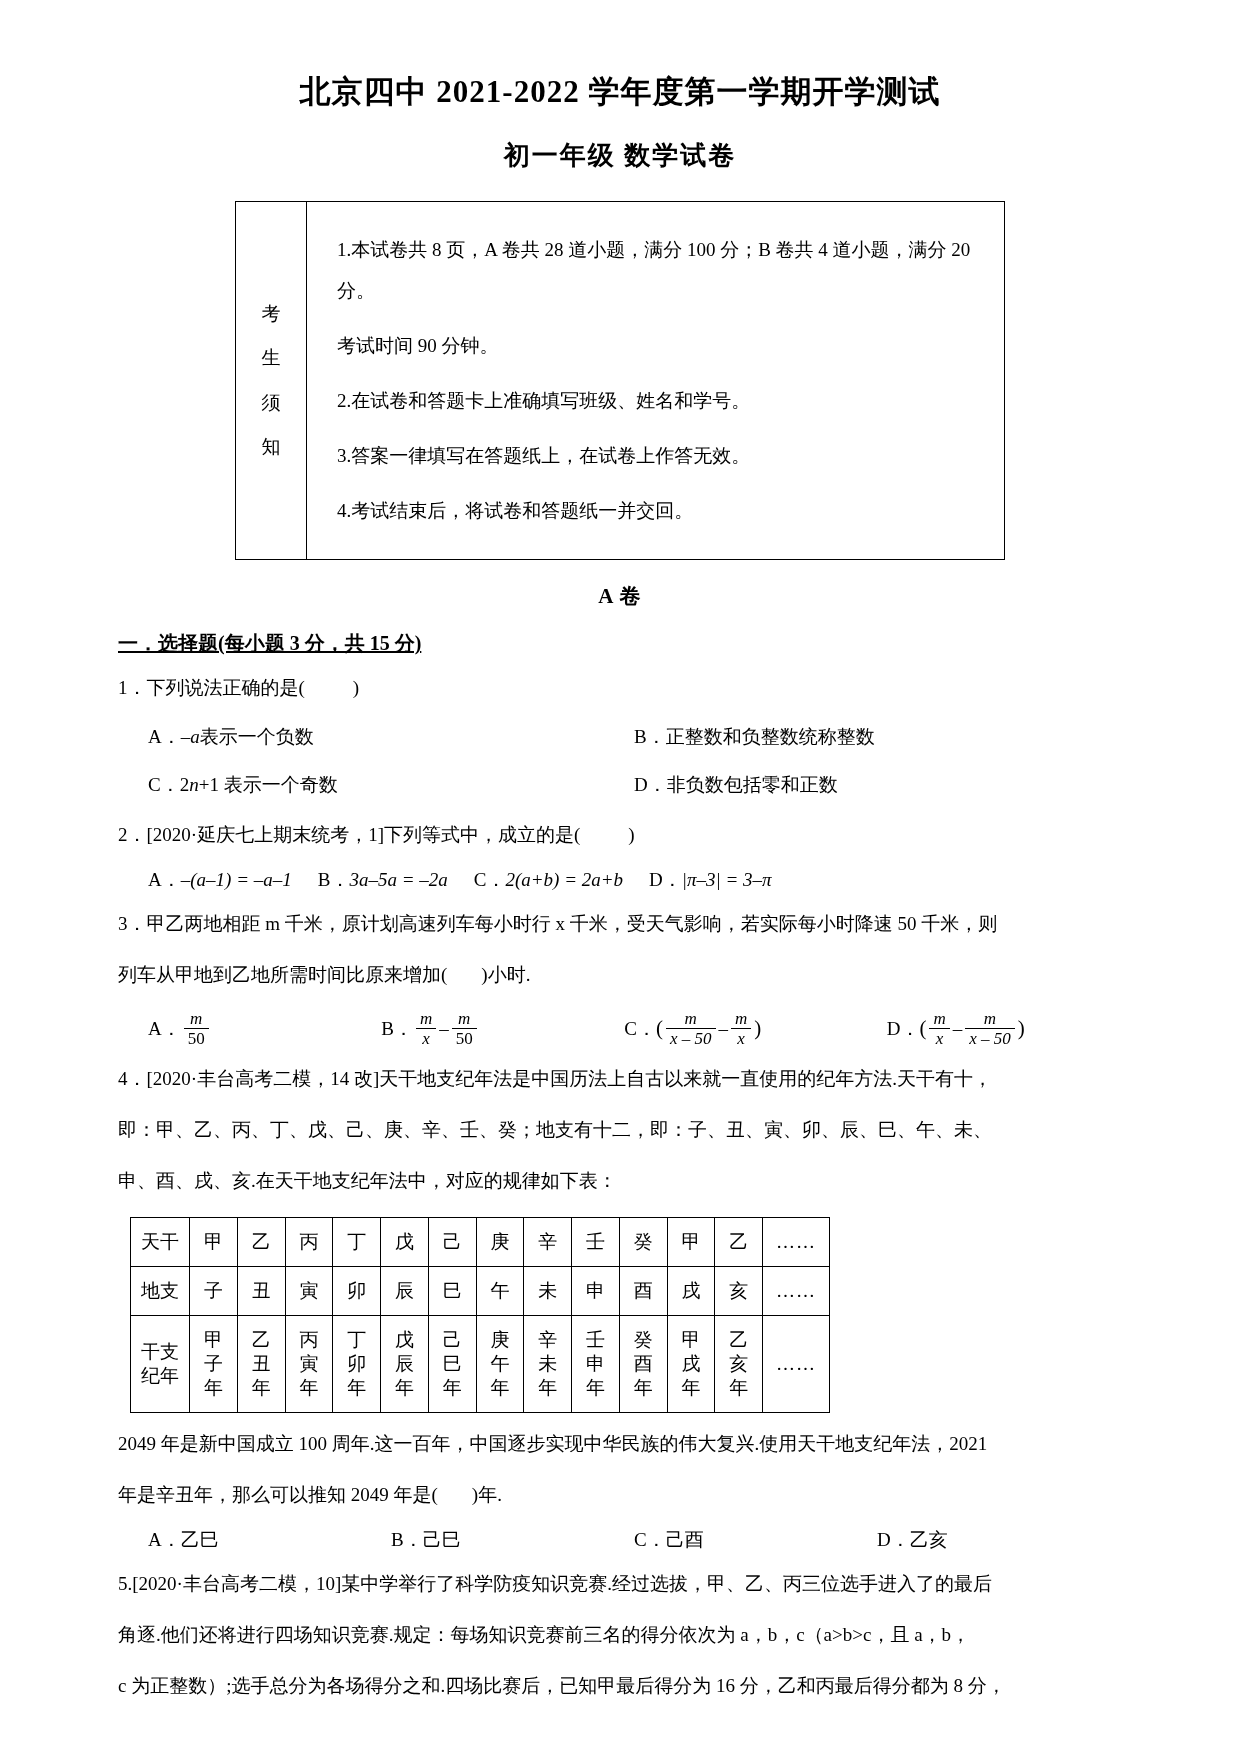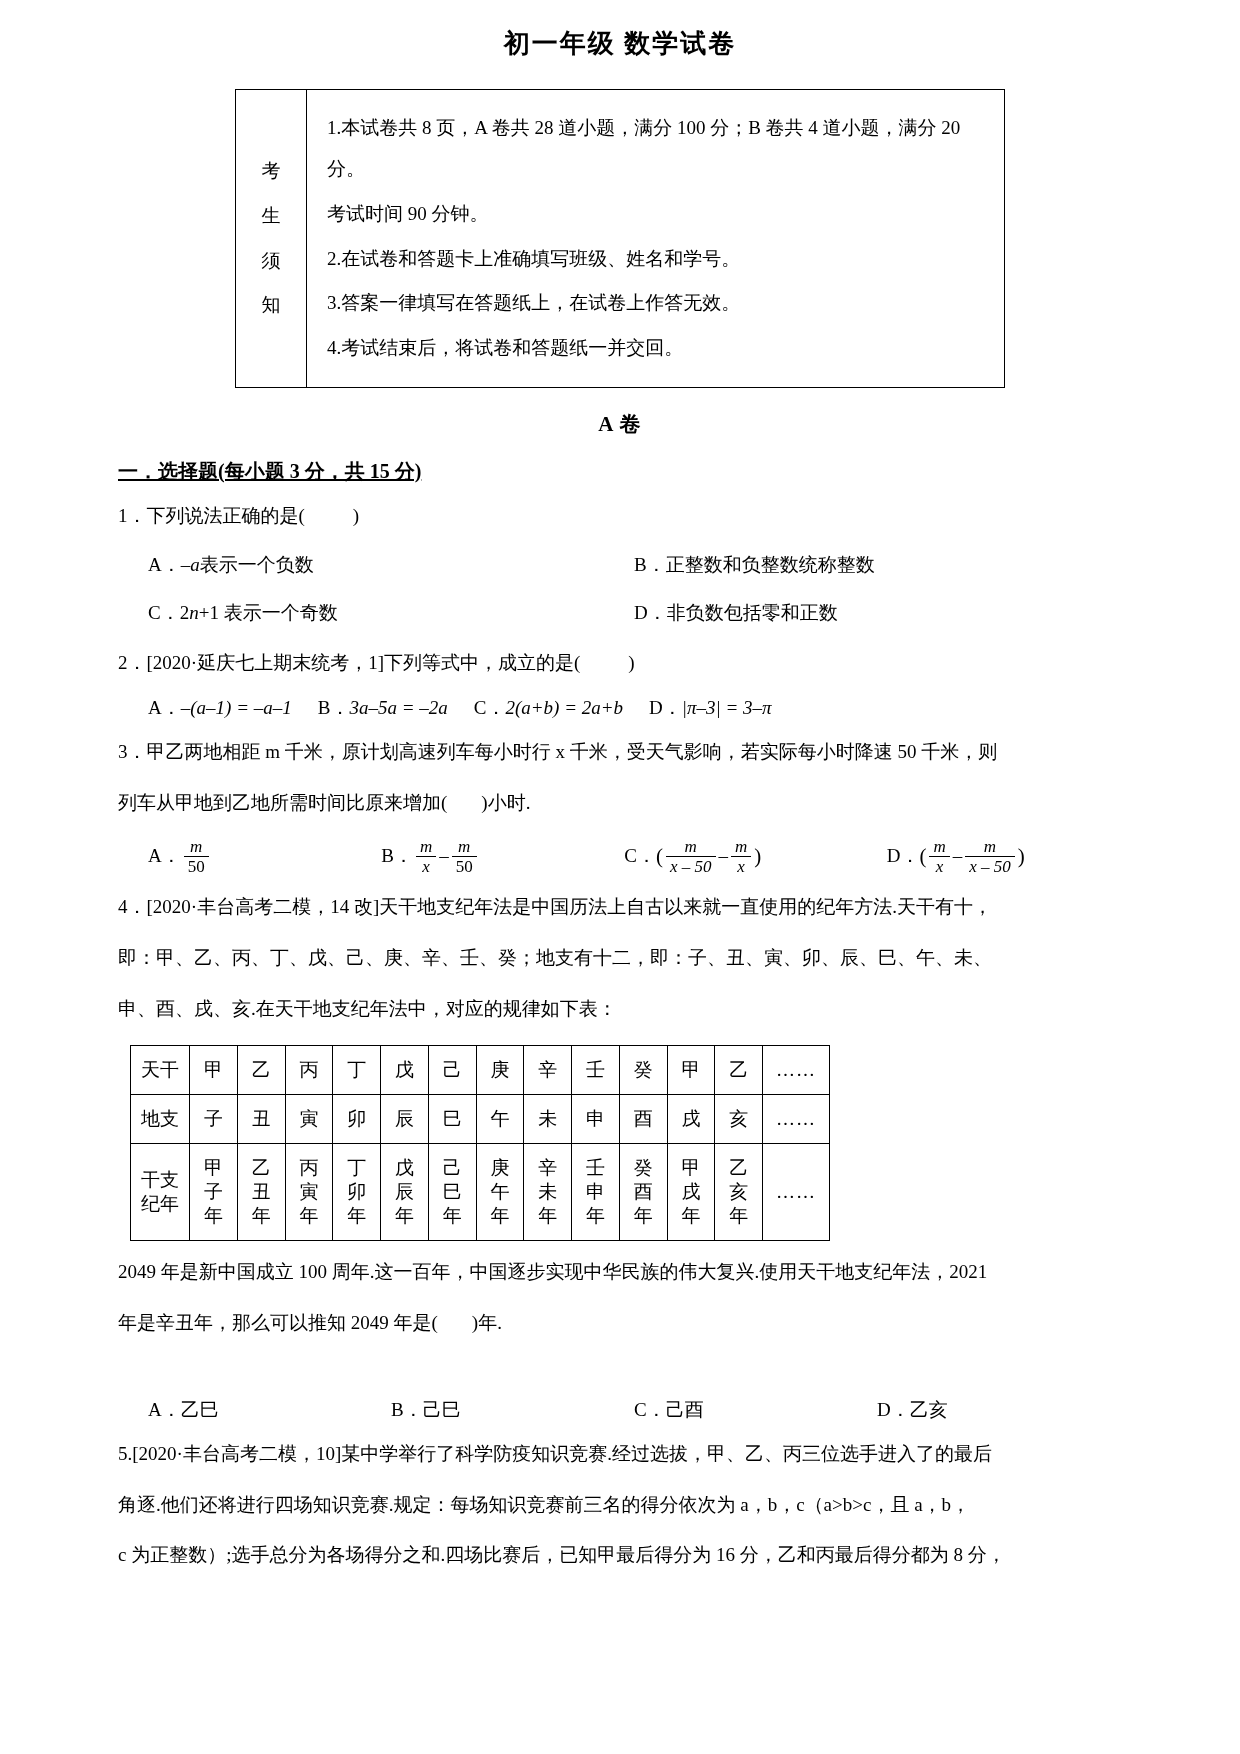--- a/index.html
+++ b/index.html
@@ -57,21 +57,21 @@
     line-height: 2.35;
     padding: 12px 4px;
     letter-spacing: 0;
   }
   td.notice-label span { display: block; }
   td.notice-body {
     padding: 14px 10px 14px 16px;
     font-size: 19px;
     line-height: 2.15;
   }
-  td.notice-body p { margin: 4px; }
+  td.notice-body p { margin: 14px; }
   .section-a {
     text-align: center;
     font-size: 21px;
     font-weight: bold;
     margin: 22px 0 0 0;
     letter-spacing: 1px;
   }
   .content {
     padding: 0 120px 0 118px;
     margin-top: 20px;
@@ -143,27 +143,28 @@
     height: 44px;
     padding: 2px 0;
   }
   table.ganzhi td.head { width: 58px; }
   table.ganzhi td.dots { width: 66px; letter-spacing: 1px; }
   table.ganzhi tr.tall td { height: 92px; vertical-align: middle; }
   .vstack { display: block; line-height: 1.25; }
   .blankspace { display: inline-block; width: 48px; }
   .blankspace-sm { display: inline-block; width: 34px; }
   .opt-wide { display: flex; font-size: 19px; padding-left: 30px; margin-top: 12px; }
-  .opt-wide .o { width: 25%; margin-top: 42px; }
+  .opt-wide .o { width: 25%; }
 </style>
 </head>
 <body>
 
 <div class="page">
 
+  <div class="title-main">北京四中 2021-2022 学年度第一学期开学测试</div>
   <div class="title-sub">初一年级  数学试卷</div>
 
   <div class="notice-wrap">
     <table class="notice">
       <tbody>
           <tr>
         <td class="notice-label">
           <span>考</span>
           <span>生</span>
           <span>须</span>

